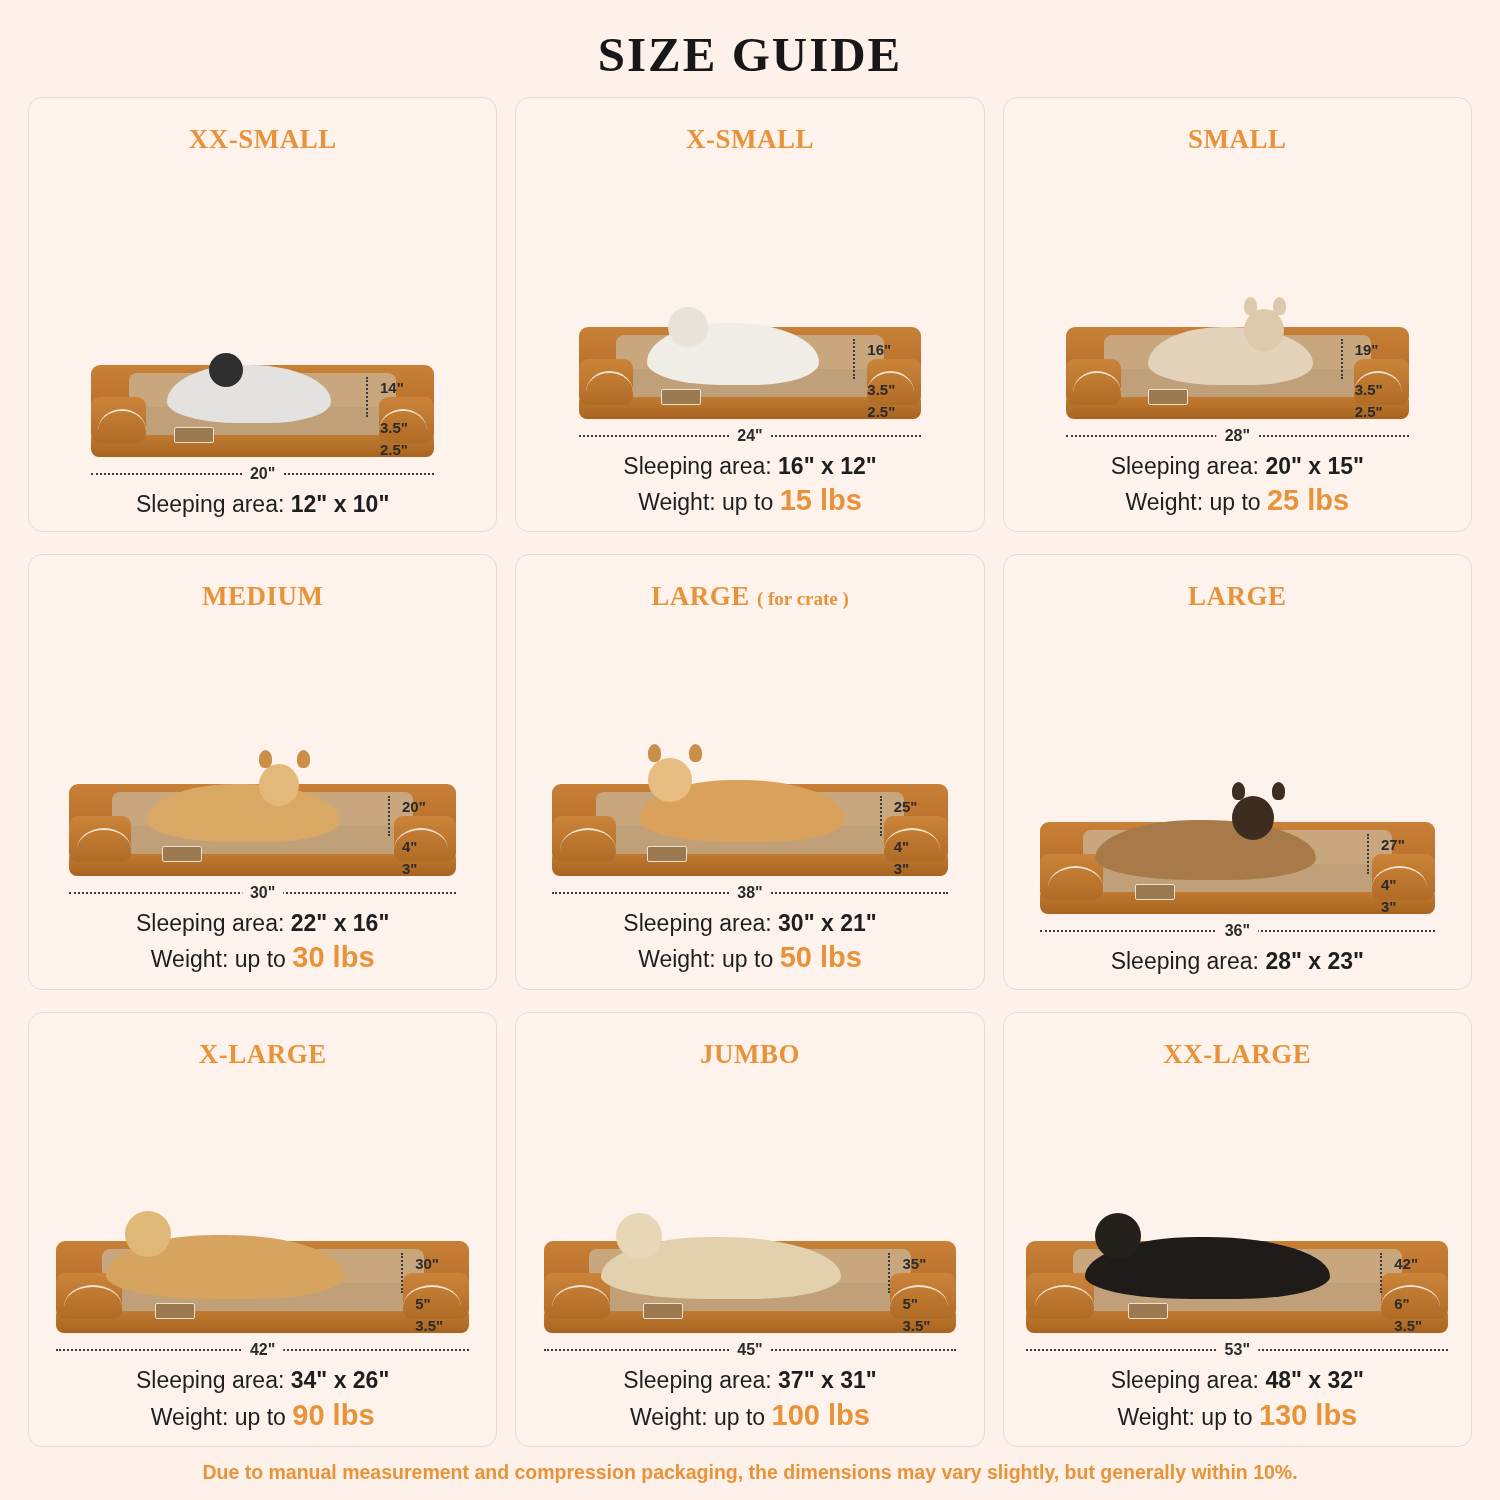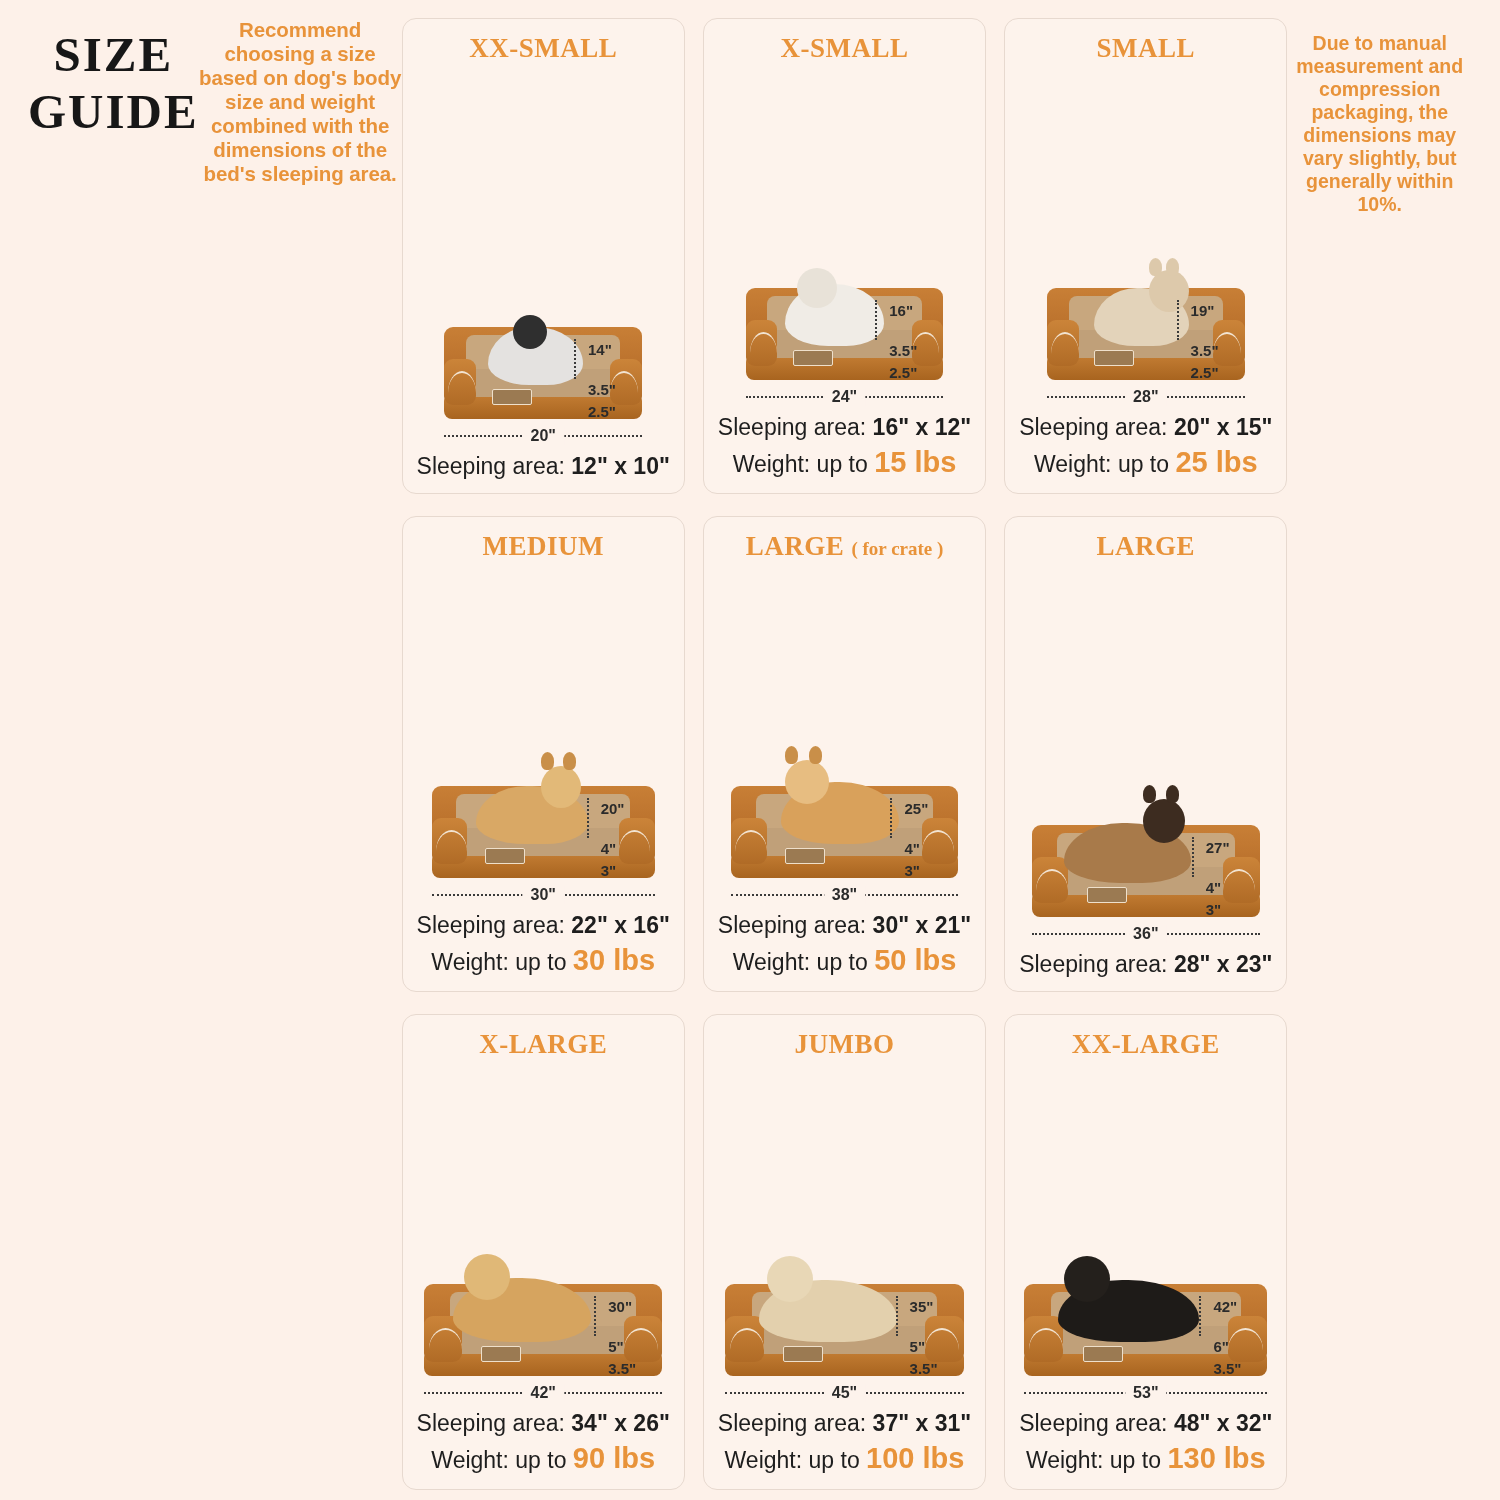--- a/index.html
+++ b/index.html
@@ -8,20 +8,21 @@
     width: 1500px; height: 1500px;
     background: #fdf1e9;
     font-family: "Liberation Sans", sans-serif;
     overflow: hidden;
   }
   .page {
     width: 1500px; height: 1500px;
     background: #fdf1e9;
     padding: 18px 28px 10px 28px;
     display: flex;
+    flex-direction: column;
   }
   .title {
     text-align: center;
     font-family: "Liberation Serif", serif;
     font-weight: bold;
     font-size: 49px;
     letter-spacing: 2px;
     color: #171717;
     margin: 8px 0 14px 0;
   }
@@ -49,21 +50,21 @@
     flex-direction: column;
     align-items: center;
     position: relative;
   }
   .card-title {
     font-family: "Liberation Serif", serif;
     font-weight: bold;
     font-size: 27px;
     color: #e8933a;
     letter-spacing: 0.5px;
-    margin-top: 4px;
+    margin-top: 16px;
     margin-bottom: 2px;
     white-space: nowrap;
   }
   .card-title .note {
     font-size: 19px;
     font-weight: bold;
     letter-spacing: 0;
   }
   .figure {
     flex: 1;
@@ -227,21 +228,20 @@
     color: #e8933a;
     padding: 14px 0 6px 0;
   }
 </style>
 </head>
 <body>
 
 <div class="page">
 
   <div class="title">SIZE GUIDE</div>
-  <div class="subtitle">Recommend choosing a size based on dog's body size and weight combined with the dimensions of the bed's sleeping area.</div>
 
   <div class="grid">
 
     <div class="card">
       <div class="card-title">
         <span>XX-SMALL</span>
         <span class="note"></span>
       </div>
       <div class="figure">
         <div class="bed-wrap">

